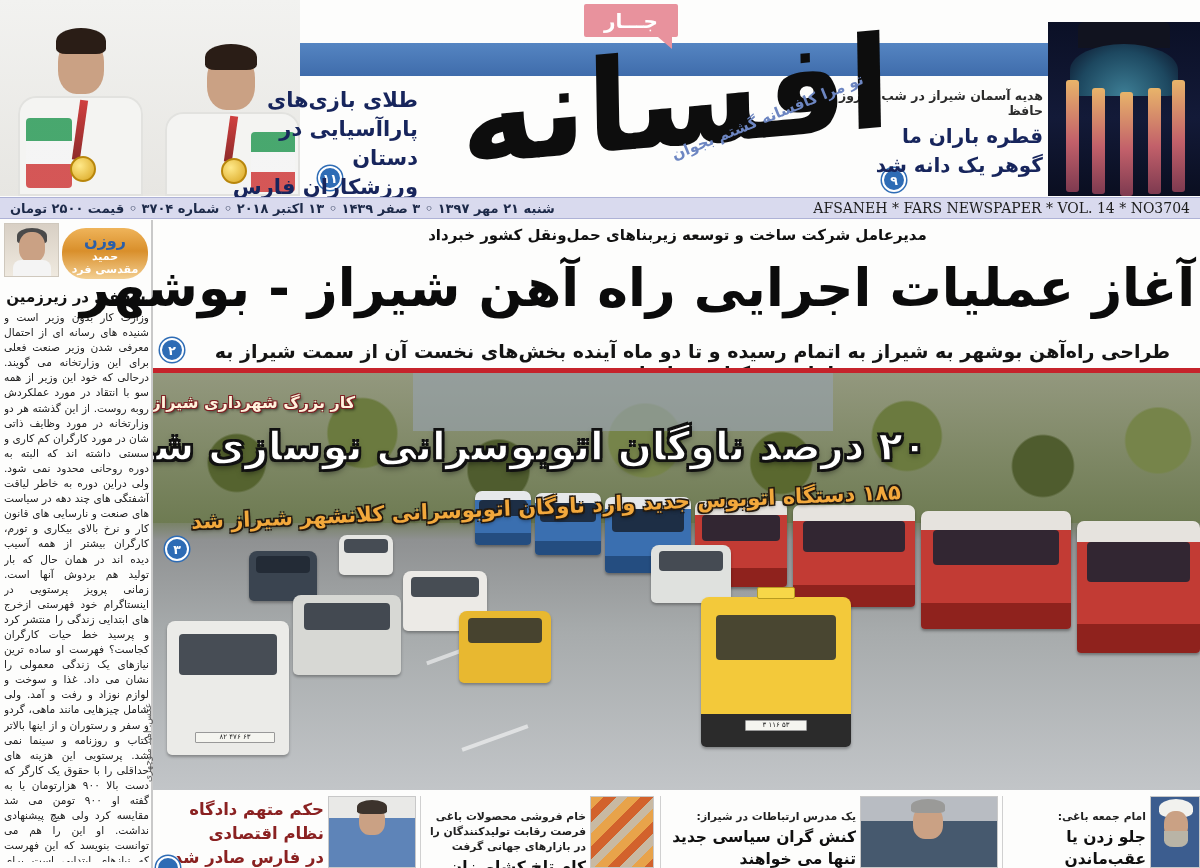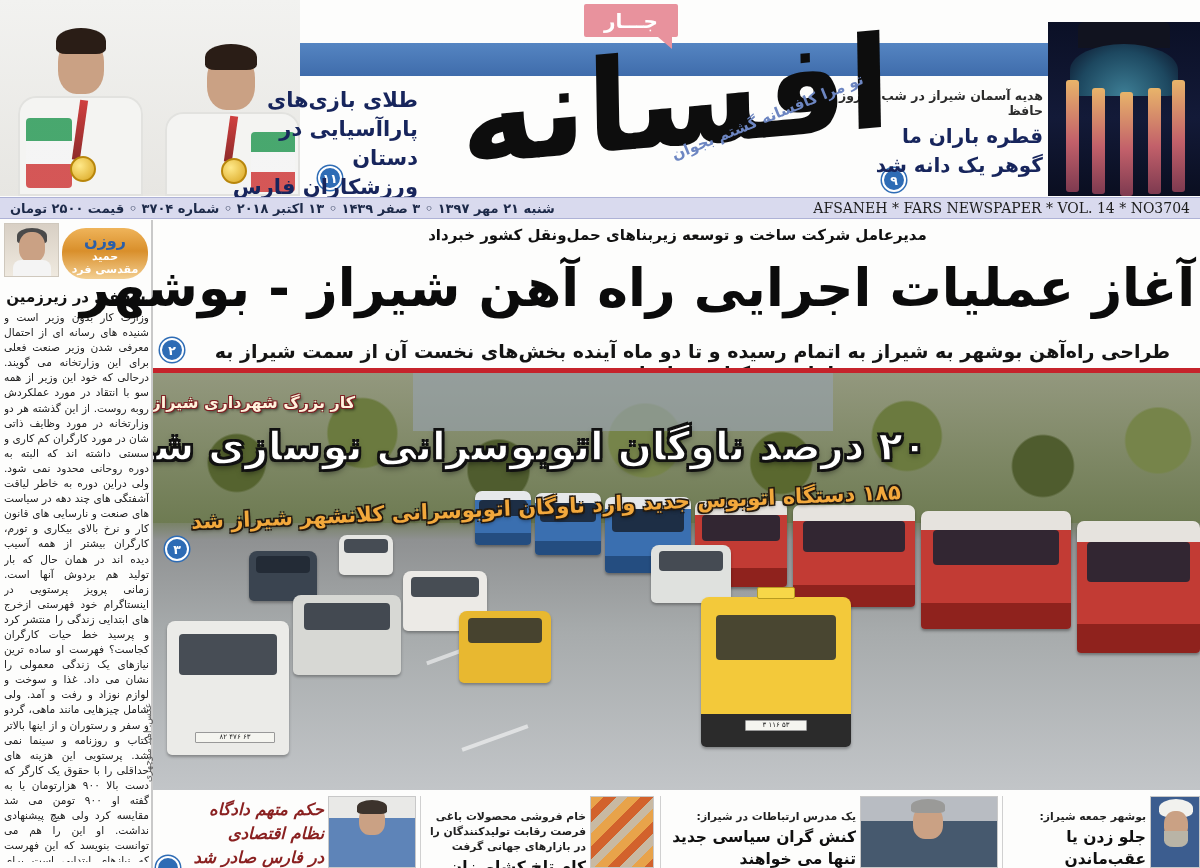--- a/index.html
+++ b/index.html
@@ -260,21 +260,21 @@
     <div class="abs rtl op-kicker" style="right:845px; left:16px; top:20px; width:230px; text-align:right;">کار بزرگ شهرداری شیراز</div>
     <div class="abs op-headline rtl" style="left:14px; top:50px; width:760px; text-align:center;">۲۰ درصد ناوگان اتوبوسرانی نوسازی شد</div>
     <div class="abs op-subhead rtl" style="left:28px; top:122px; width:730px; text-align:center;">۱۸۵ دستگاه اتوبوس جدید وارد ناوگان اتوبوسرانی کلانشهر شیراز شد</div>
     <div class="abs badge" style="left:12px; top:164px;">
         <span>۳</span>
       </div>
   </div>
 
   <div class="abs credit" style="left:143px; top:782px;">عکس: امید منوچهری</div>
 
-  <div class="abs rtl" style="left:156px; top:798px; width:168px; height:70px;font-style:italic;">
+  <div class="abs rtl" style="left:156px; top:798px; width:168px; height:70px;">
     <div class="tz-title maroon" style="white-space: pre-line;">حکم متهم دادگاه
 نظام اقتصادی
 در فارس صادر شد</div>
     <div class="badge half-badge" style="left:0;"></div>
   </div>
   <div class="abs ph tz-photo p-man1" style="left:328px; top:796px; width:88px; height:72px;">
     <div class="head" style="left:30px; top:8px; width:26px; height:30px;"></div>
     <div class="hair" style="left:28px; top:3px; width:30px; height:14px; background:#3c332c;"></div>
   </div>
   <div class="abs sep-v" style="left:420px; top:796px; height:72px;"></div>
@@ -293,21 +293,21 @@
 تنها می خواهند
 دیده شوند</div>
   </div>
   <div class="abs ph tz-photo p-man2" style="left:860px; top:796px; width:138px; height:72px;">
     <div class="head" style="left:52px; top:8px; width:30px; height:34px;"></div>
     <div class="hair" style="left:50px; top:2px; width:34px; height:14px; background:#9a9a98;"></div>
   </div>
   <div class="abs sep-v" style="left:1002px; top:796px; height:72px;"></div>
 
   <div class="abs rtl" style="left:1008px; top:796px; width:138px; height:72px;">
-    <div class="tz-kicker">بوشهر جمعه شیراز:</div>
+    <div class="tz-kicker">امام جمعه باغی:</div>
     <div class="tz-title" style="margin-top: 2px; white-space: pre-line;">جلو زدن یا عقب‌ماندن
 در ولایتمداری
 پذیرفته نیست</div>
   </div>
   <div class="abs ph tz-photo p-cleric" style="left:1150px; top:796px; width:50px; height:72px;">
     <div style="position:absolute; left:8px; top:2px; width:34px; height:18px; background:#f2f2ee; border-radius:50% 50% 30% 30%;"></div>
     <div class="head" style="left:13px; top:14px; width:24px; height:28px;"></div>
     <div style="position:absolute; left:13px; top:34px; width:24px; height:16px; background:#b9b4a6; border-radius:0 0 40% 40%;"></div>
   </div>
 

